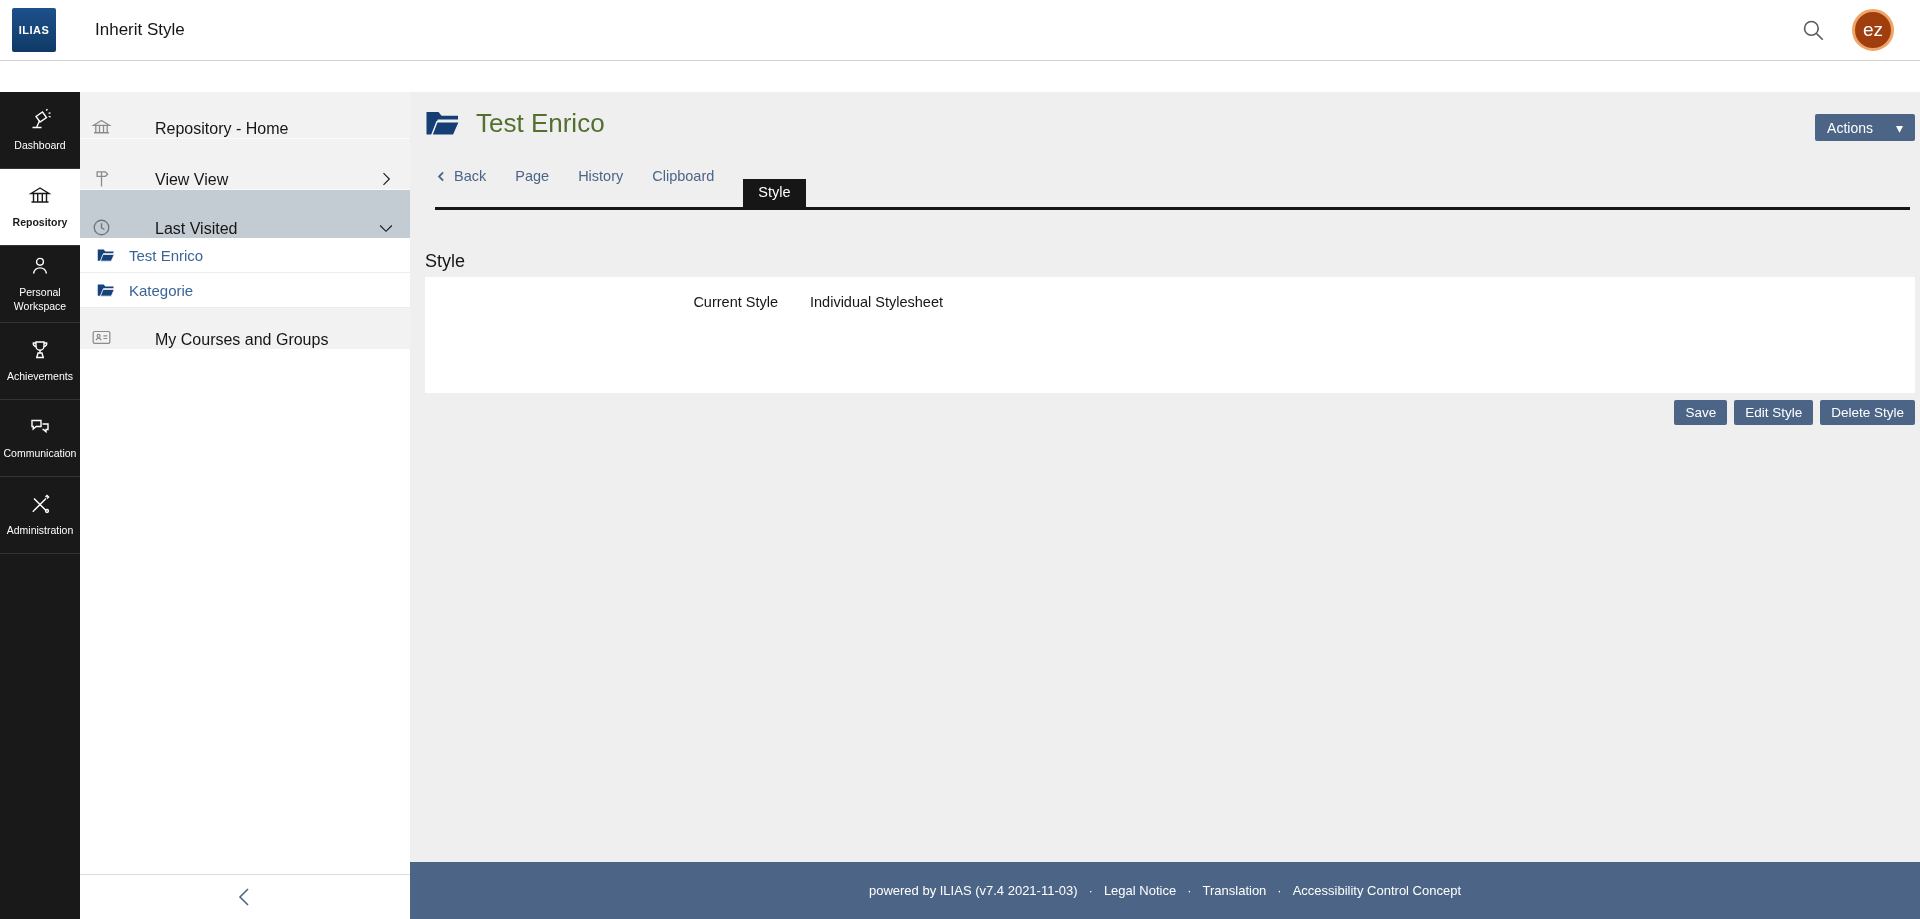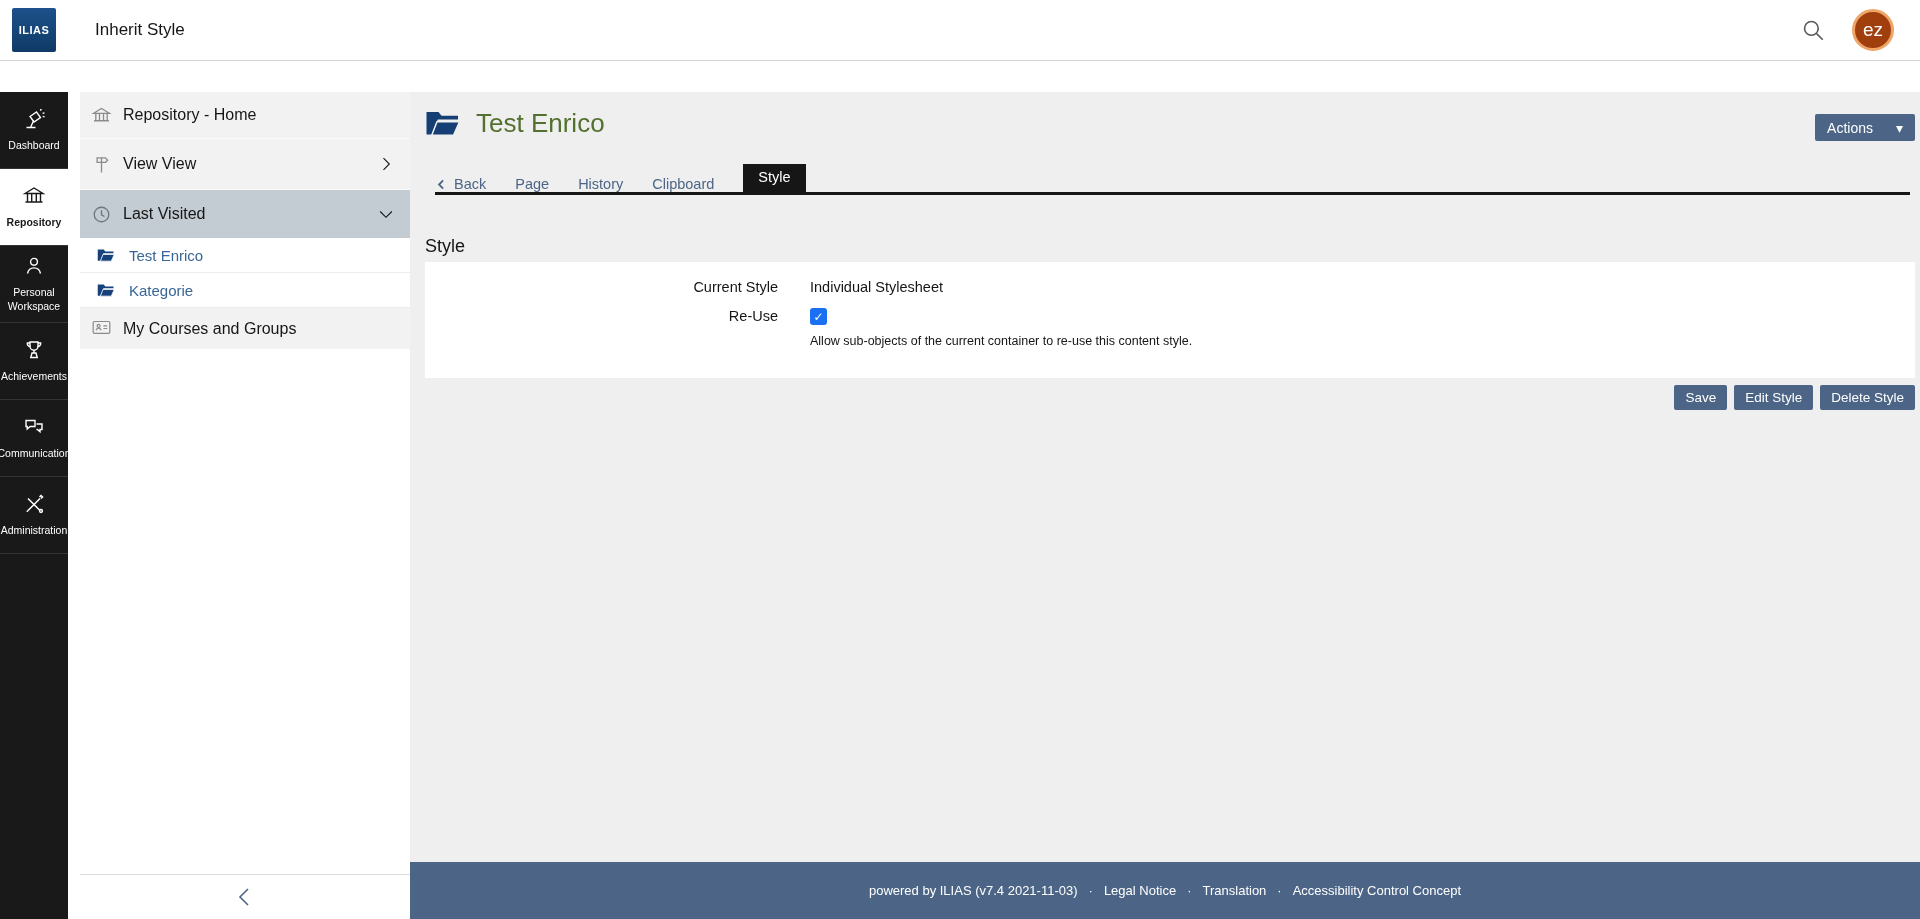--- a/index.html
+++ b/index.html
@@ -21,31 +21,31 @@
   .tb-right { margin-left:auto; display:flex; align-items:center; gap:26px; }
   .search-btn { cursor:pointer; color:#5a5a5a; }
   .avatar { width:42px; height:42px; border-radius:50%; background:#a03e0e;
             border:3px solid #efa468; color:#fff; font-size:19px; cursor:pointer;
             display:flex; align-items:center; justify-content:center; }
 
   
   .layout { position:relative; height:858px; background:#fff; }
 
   
-  .rail { position:absolute; left:0; top:31px; bottom:0; width:68px; background:#191919; }
+  .rail { position:absolute; left:0; top:31px; bottom:0; width:80px; background:#191919; }
   .rail-item { border-bottom:1px solid #343434; color:#fff; min-height:77px;
                display:flex; flex-direction:column; align-items:center; justify-content:center;
                gap:8px; padding:8px 3px; cursor:pointer; text-align:center; }
   .rail-item.active { background:#fff; color:#191919;font-weight:bold; }
   .rail-label { font-size:10.5px; line-height:1.3; }
 
   
   .sidebar { position:absolute; left:80px; top:31px; bottom:0; width:330px; background:#fff; }
-  .sb-row { display:flex; align-items:center; padding:0 14px 0 10px; cursor:pointer;
-            font-size:16px; }
+  .sb-row { display:flex; align-items:flex-end; padding:0 14px 0 10px; cursor:pointer;
+            font-size:16px;gap:32px; }
   .sb-top { background:#f2f2f2; border-bottom:1px solid #fbfbfb; }
   .h47 { height:47px; } .h51 { height:51px; } .h48 { height:48px; }
   .sb-lv { background:#c3cbd3; }
   .sb-icon { width:22px; margin-right:11px; color:#8b8b8b; display:flex; justify-content:center; }
   .sb-chev { margin-left:auto; color:#161616; display:flex; }
   .sb-entry { display:flex; align-items:center; height:35px; border-bottom:1px solid #ececec;
               padding:0 14px 0 17px; font-size:15px; cursor:pointer; color:#3a6597; }
   .sb-entry.tall { height:42px; }
   .e-icon { width:20px; margin-right:12px; display:flex; }
   .sb-courses { background:#f2f2f2; height:41px; font-size:16px; color:#161616; }
@@ -56,21 +56,21 @@
   
   .main { position:absolute; left:410px; top:31px; right:0; bottom:0; background:#efefef; }
   .m-head { padding:16px 5px 0 15px; position:relative; }
   .m-title-row { display:flex; align-items:center; gap:15px; }
   .m-title { font-size:26px; font-weight:400; color:#53702f; }
   .actions-btn { position:absolute; top:22px; right:5px; background:#4c6586; color:#fff;
                  font-size:14px; height:27px; padding:0 12px; border-radius:2px; cursor:pointer;
                  display:flex; align-items:center; gap:23px; border:none; }
   .tabs { display:flex; align-items:flex-end; margin:25px 5px 0 10px;
           border-bottom:3px solid #161616; }
-  .tab-link { color:#4c6586; font-size:14.5px; padding:4px 0 0; margin-right:29px;
+  .tab-link { color:#4c6586; font-size:14.5px; padding:4px 0 23px; margin-right:29px;
               display:flex; align-items:center; gap:6px; cursor:pointer; text-decoration:none; }
   .tab-active { background:#161616; color:#fff; padding:5px 15px 7px; font-size:14.5px;
                 margin-right:0; cursor:pointer; }
   .section-title { margin:41px 0 0 15px; font-size:18px; font-weight:400; }
   .form-panel { margin:5px 5px 0 15px; background:#fff; height:116px; padding-top:17px; }
   .f-row { display:flex; margin-bottom:13px; }
   .f-label { width:385px; text-align:right; padding-right:32px; font-size:14.5px; }
   .f-value { font-size:14.5px; }
   .checkbox { width:17px; height:17px; background:#1b6ff2; border-radius:3px; cursor:pointer;
               color:#fff; font-size:12px; font-weight:bold; display:flex;
@@ -274,27 +274,20 @@
       </div>
     </div>
 
     <h2 class="section-title">Style</h2>
 
     <section class="form-panel">
       <div class="f-row">
         <div class="f-label">Current Style</div>
         <div class="f-value">Individual Stylesheet</div>
       </div>
-      <div class="f-row">
-        <div class="f-label">Re-Use</div>
-        <div>
-          <div class="checkbox">✓</div>
-          <div class="f-desc">Allow sub-objects of the current container to re-use this content style.</div>
-        </div>
-      </div>
     </section>
 
     <div class="cmd-row">
       <button class="btn">Save</button>
       <button class="btn">Edit Style</button>
       <button class="btn">Delete Style</button>
     </div>
 
     <footer class="footer">
       <span>powered by ILIAS (v7.4 2021-11-03)</span>

